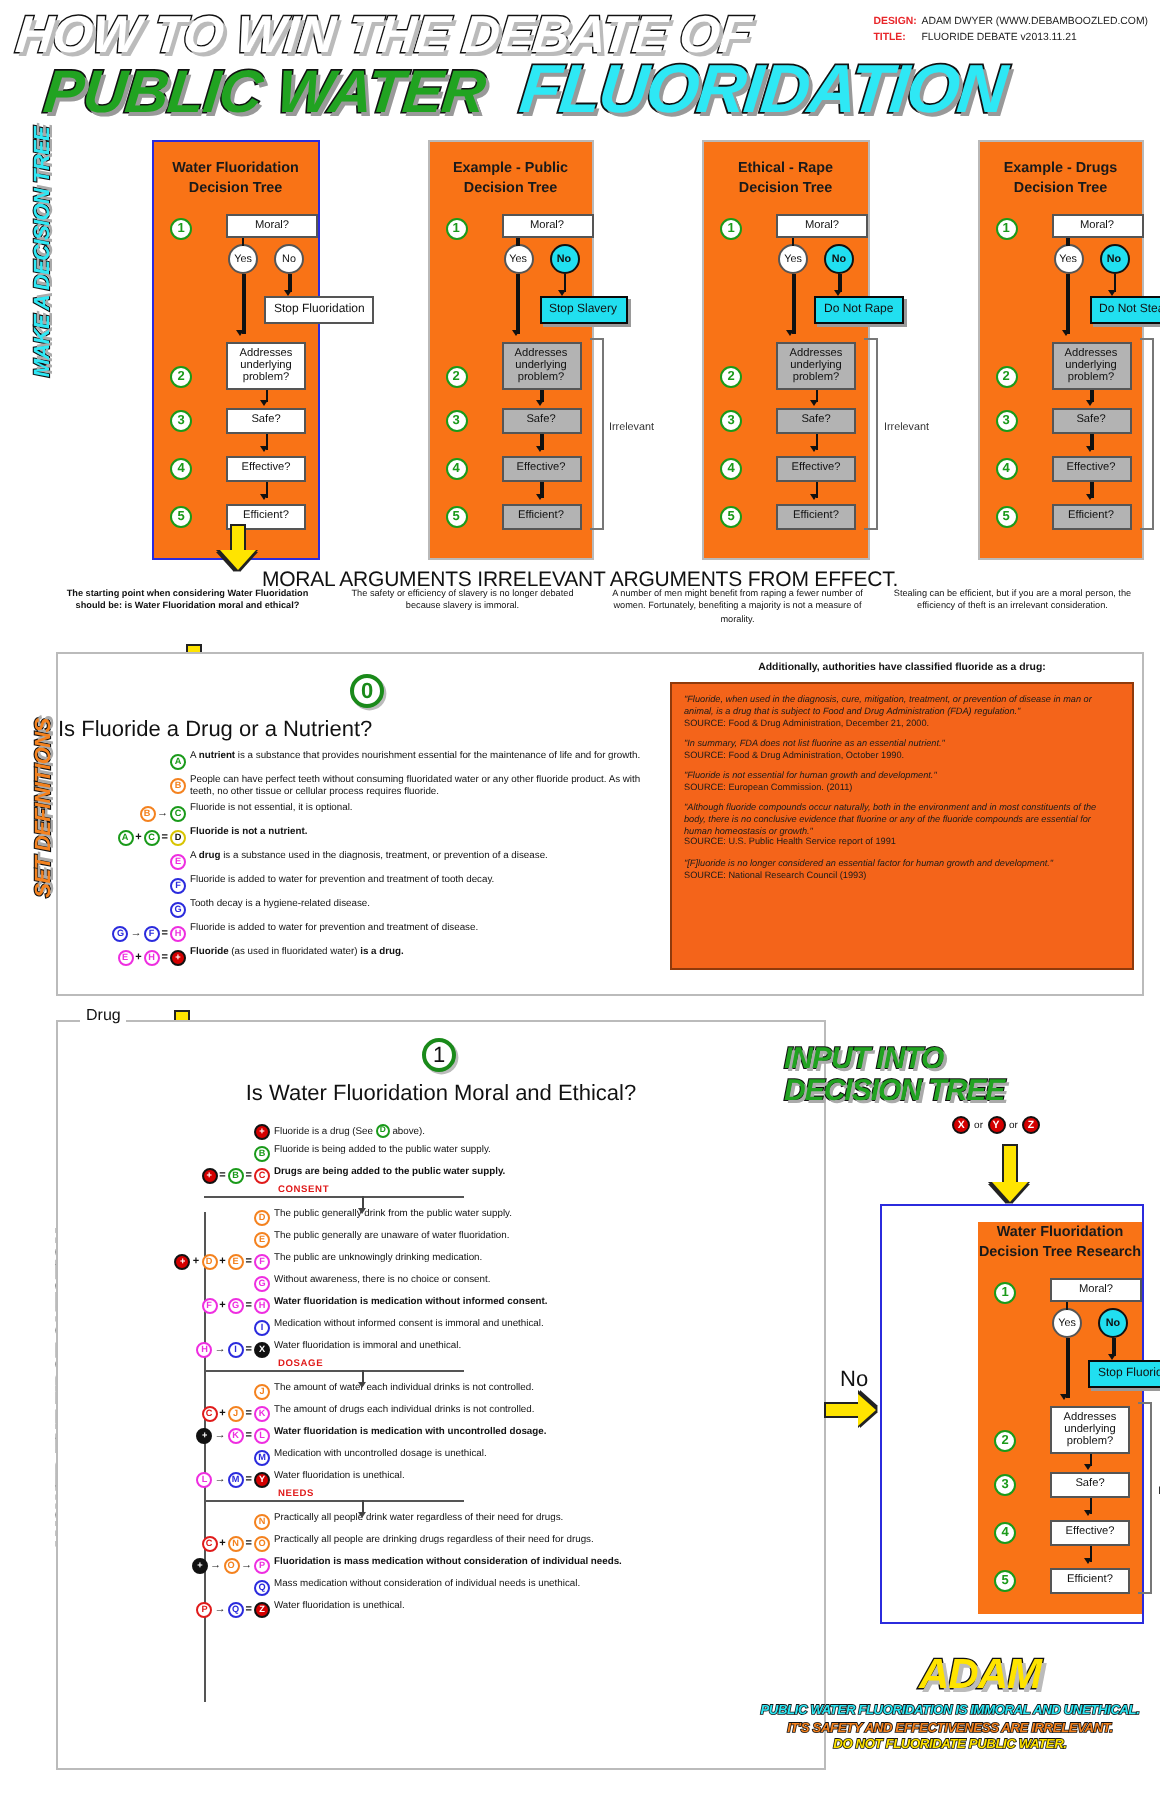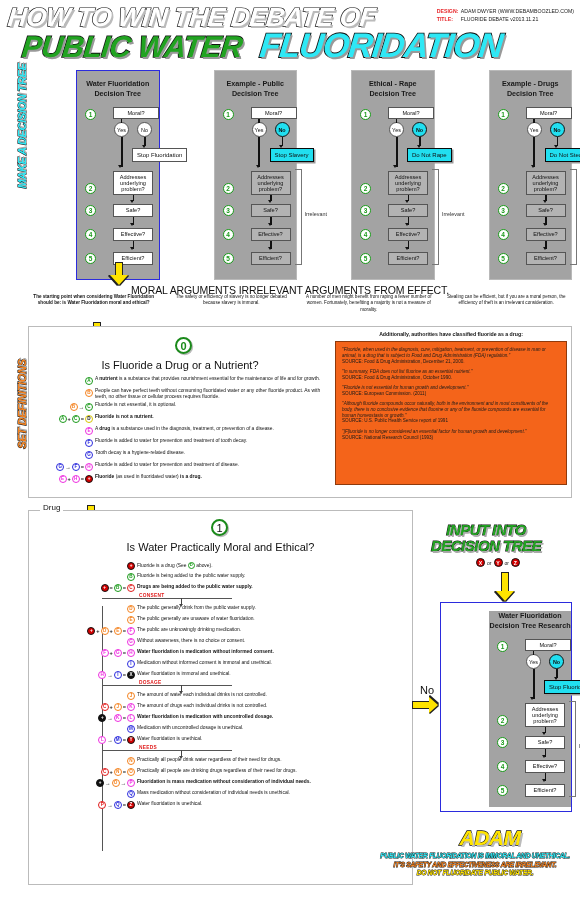--- a/index.html
+++ b/index.html
@@ -42,21 +42,21 @@
     font-size:11px; font-weight:bold; font-style:italic; letter-spacing:-0.3px;
     transform-origin:center center; white-space:nowrap;
   }
   .vlabel span { display:inline-block; transform:rotate(-90deg); }
   #vl-tree  { top:120px;  color:#2ee8f5; -webkit-text-stroke:1.1px #111; paint-order:stroke fill; text-shadow:1.5px 1.5px 0 #aaa;}
   #vl-defs  { top:398px;  color:#f4821f; -webkit-text-stroke:1.1px #111; paint-order:stroke fill; text-shadow:1.5px 1.5px 0 #aaa;}
   #vl-ans   { top:690px;  color:#ffe400; -webkit-text-stroke:1.1px #111; paint-order:stroke fill; text-shadow:1.5px 1.5px 0 #aaa;}
 
   
   #trees { position:absolute; left:28px; top:70px; width:544px; height:210px; display:flex; gap:6px; }
-  .tree-panel { position:relative; border:1px solid #b9b9b9; background:#a3a3a3; flex:1 1 0; padding-top:8px;margin-left:48px; }
+  .tree-panel { position:relative; border:1px solid #b9b9b9; background:#f97316; flex:1 1 0; padding-top:8px;margin-left:48px; }
   .tree-panel.primary { border:1.6px solid #2b2bdd; }
   .tree-title { text-align:center; font-size:7.2px; font-weight:bold; line-height:9.5px; color:#1a1a1a; }
   .tree-body { position:relative; height:172px; margin-top:5px; }
 
   .stepnum {
     position:absolute; left:8px; width:11px; height:11px; border-radius:50%;
     border:1.2px solid #1a9a1a; color:#1a9a1a; font-size:6.5px; font-weight:bold;
     display:flex; align-items:center; justify-content:center; background:#fff;
   }
   .qbox {
@@ -105,21 +105,21 @@
 
   
   #defs-panel { position:absolute; left:28px; top:326px; width:544px; height:172px; border:1px solid #bbb; background:#fff; }
   #defs-left { position:absolute; left:0; top:0; width:302px; height:100%; }
   #zero-badge {
     position:absolute; left:146px; top:10px; width:17px; height:17px; border-radius:50%;
     border:2px solid #1a8a1a; color:#1a8a1a; font-size:11px; font-weight:bold;
     display:flex; align-items:center; justify-content:center; background:#fff;
     box-shadow:1.2px 1.2px 0 #bbb;
   }
-  .sec-title { position:absolute; width:100%; text-align:center; font-size:11px; color:#111; }
+  .sec-title { position:absolute; width:100%; font-size:11px; color:#111; }
   #defs-title { left:0; top:32px; }
   .deflist { position:absolute; left:0; top:48px; width:302px; }
   .defrow { display:flex; align-items:flex-start; min-height:9px; margin-bottom:1px; }
   .eqcell { width:66px; flex:0 0 66px; display:flex; justify-content:flex-end; align-items:center; gap:1px; padding-right:2px; height:11px; }
   .deftext { font-size:4.9px; line-height:6.2px; color:#111; padding-top:1px; }
   .deftext b { font-weight:bold; }
   .lbl {
     width:8px; height:8px; border-radius:50%; border:1.1px solid #333; background:#fff;
     font-size:4.6px; font-weight:bold; display:inline-flex; align-items:center; justify-content:center;
     flex:0 0 8px;
@@ -154,21 +154,21 @@
   .grouphdr .gtick { position:absolute; left:152px; top:5px; width:1px; height:7px; background:#444; }
   .grouphdr .gtickhead { position:absolute; left:149.6px; top:11px; width:0; height:0; border-left:2.4px solid transparent; border-right:2.4px solid transparent; border-top:3.2px solid #444; }
   #ansrail { position:absolute; left:73px; top:95px; width:1.1px; height:245px; background:#555; }
 
   #no-label { position:absolute; left:420px; top:684px; font-size:11px; color:#111; }
   #no-arrow { position:absolute; left:412px; top:697px; }
   .rarrow .shaft { position:absolute; background:#ffe400; border:1.3px solid #222; }
   .rarrow .head { position:absolute; width:0; height:0; border-top:8px solid transparent; border-bottom:8px solid transparent; border-left:9px solid #ffe400; filter:drop-shadow(1.3px 0 0 #222) drop-shadow(0 -1.3px 0 #222) drop-shadow(0 1.3px 0 #222); }
 
   
-  #input-head { position:absolute; left:406px; top:522px; width:160px; text-align:center; }
+  #input-head { position:absolute; left:392px; top:522px; width:160px; }
   #input-head div {
     font-size:15px; font-weight:bold; font-style:italic; color:#21a321;
     -webkit-text-stroke:1.1px #111; paint-order:stroke fill; text-shadow:1.6px 1.6px 0 #aaa;
     letter-spacing:-0.5px; line-height:16px;
   }
   #input-tokens { position:absolute; left:418px; top:558px; width:160px; display:flex; justify-content:center; align-items:center; gap:2px; }
   #input-tokens .op { font-size:5px; font-weight:normal; }
   .tok {
     width:9px; height:9px; border-radius:50%; background:#d40000; border:1px solid #111;
     color:#fff; font-size:5.2px; font-weight:bold; display:flex; align-items:center; justify-content:center;
@@ -468,21 +468,21 @@
 </div>
 
 <div id="drug-legend">Drug</div>
 <div class="yarrow" id="arrow-ans" style="left:82px; top:505px;">
   <div class="shaft" style="left:5px; top:0; width:8px; height:18px;"></div>
   <div class="head" style="left:0px; top:17px;"></div>
 </div>
 
 <div id="ans-panel">
   <div id="one-badge">1</div>
-  <div id="ans-title">Is Water Practically Moral and Ethical?</div>
+  <div id="ans-title">Is Water Fluoridation Moral and Ethical?</div>
   <div id="ansrail"></div>
   <div id="ans-list">
       <div class="ansrow">
         <div class="eqcell">
           <span class="lbl" style="background: rgb(212, 0, 0); border-color: rgb(17, 17, 17); color: rgb(255, 255, 255);">+</span>
         </div>
         <div class="anstext">Fluoride is a drug  (See <span class="inline-lbl green" style="display: inline-flex; width: 7px; height: 7px; border-radius: 50%; border: 1px solid rgb(26, 154, 26); color: rgb(26, 154, 26); font-size: 4.2px; font-weight: bold; align-items: center; justify-content: center; vertical-align: middle;">D</span> above).</div>
       </div>
       <div class="ansrow">
         <div class="eqcell">

